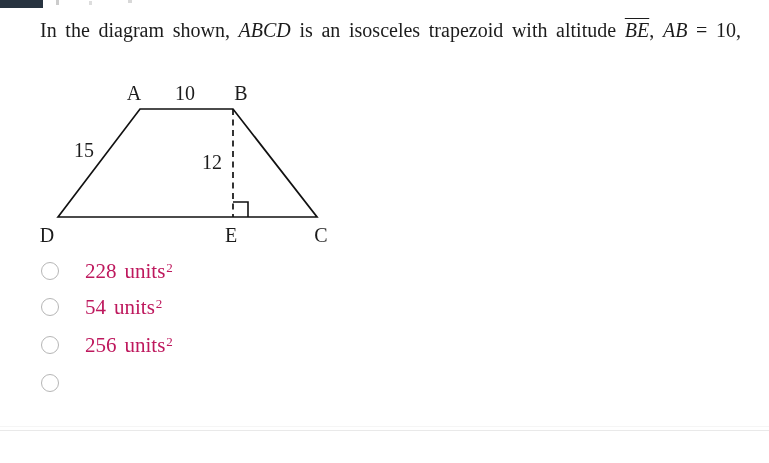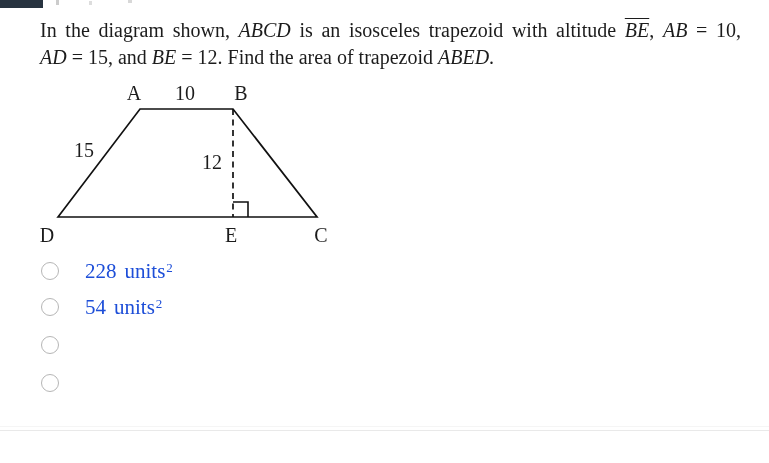--- a/index.html
+++ b/index.html
@@ -72,21 +72,21 @@
     width: 18px; height: 18px;
     box-sizing: border-box;
     border: 1.5px solid #b6b6b6;
     border-radius: 50%;
     background: #ffffff;
     flex: 0 0 auto;
   }
   .opt-label {
     margin-left: 26px;
     font-size: 21px;
-    color: #1d4ed8;
+    color: #be185d;
     white-space: nowrap;
   }
   .opt-unit { margin-left: 0.38em; }
   .opt-label sup {
     font-size: 13px;
     line-height: 0;
     vertical-align: 6px;
     margin-left: 1px;
   }
 
@@ -109,21 +109,20 @@
 
 <div class="screen">
 
   <div class="chrome-fragment"></div>
   <div class="remnant m1"></div>
   <div class="remnant m2"></div>
   <div class="remnant m3"></div>
 
   <div class="problem">
     <div class="line1"><span>In the diagram shown, </span><span class="it">ABCD</span><span> is an isosceles trapezoid with altitude </span><span class="ov">BE</span><span>, </span><span class="it">AB</span><span> = 10,</span></div>
-    <div class="line2"><span class="it">AD</span><span> = 15, and </span><span class="it">BE</span><span> = 12. Find the area of trapezoid </span><span class="it">ABED</span><span>.</span></div>
   </div>
 
   <svg class="diagram" viewBox="0 0 340 175" xmlns="http://www.w3.org/2000/svg">
     <polygon points="28,139 110,31 203,31 287,139" fill="none" stroke="#111111" stroke-width="1.7" stroke-linejoin="miter"></polygon>
     <line x1="203" y1="31" x2="203" y2="139" stroke="#111111" stroke-width="1.7" stroke-dasharray="6 4.5"></line>
     <polyline points="203,124 218,124 218,139" fill="none" stroke="#111111" stroke-width="1.6"></polyline>
     <text x="104" y="22" text-anchor="middle">A</text>
     <text x="155" y="22" text-anchor="middle">10</text>
     <text x="211" y="22" text-anchor="middle">B</text>
     <text x="54" y="79" text-anchor="middle">15</text>
@@ -138,20 +137,21 @@
     <span class="opt-label"><span>228</span><span class="opt-unit">units</span><sup>2</sup></span>
   </div>
 
   <div class="option o2">
     <span class="radio"></span>
     <span class="opt-label"><span>54</span><span class="opt-unit">units</span><sup>2</sup></span>
   </div>
 
   <div class="option o3">
     <span class="radio"></span>
+    <span class="opt-label"><span>256</span><span class="opt-unit">units</span><sup>2</sup></span>
   </div>
 
   <div class="option o4">
     <span class="radio"></span>
   </div>
 
   <div class="divider-soft"></div>
   <div class="divider"></div>
 
 </div>

